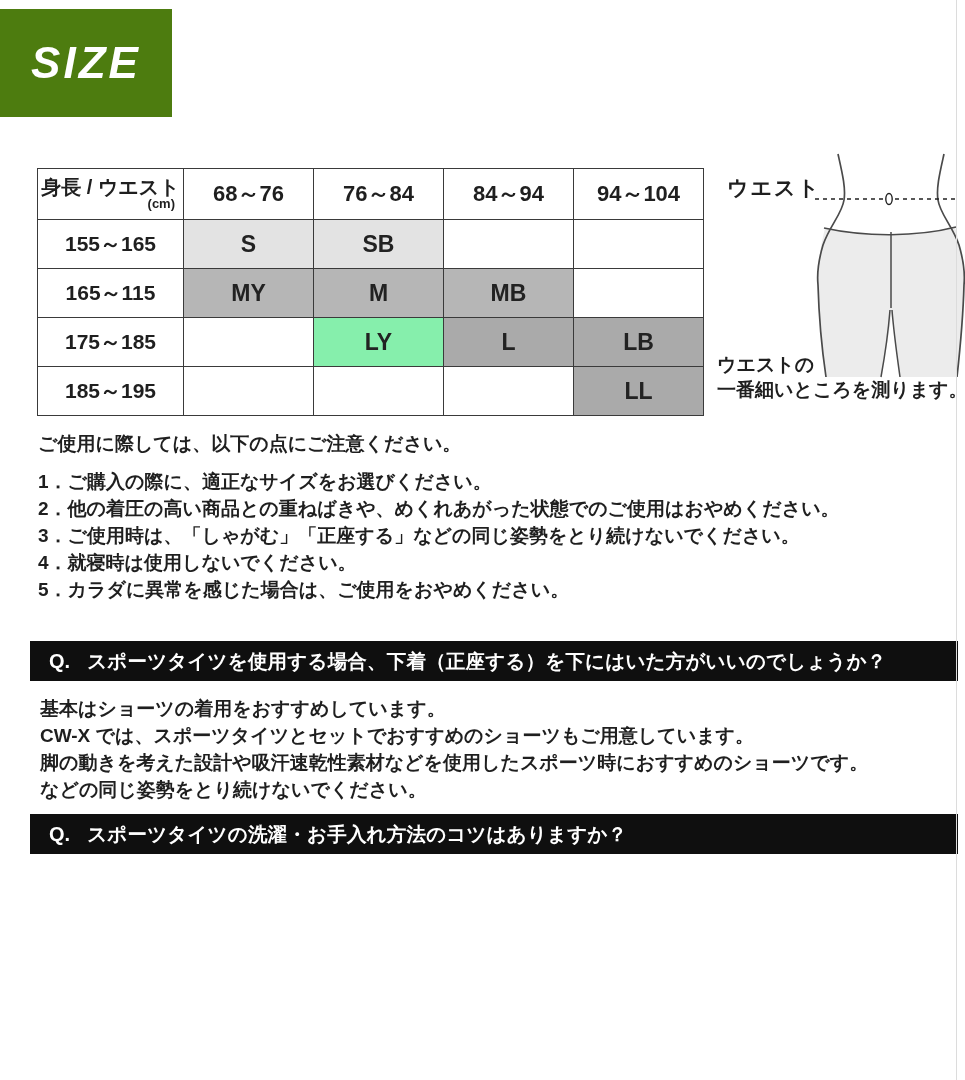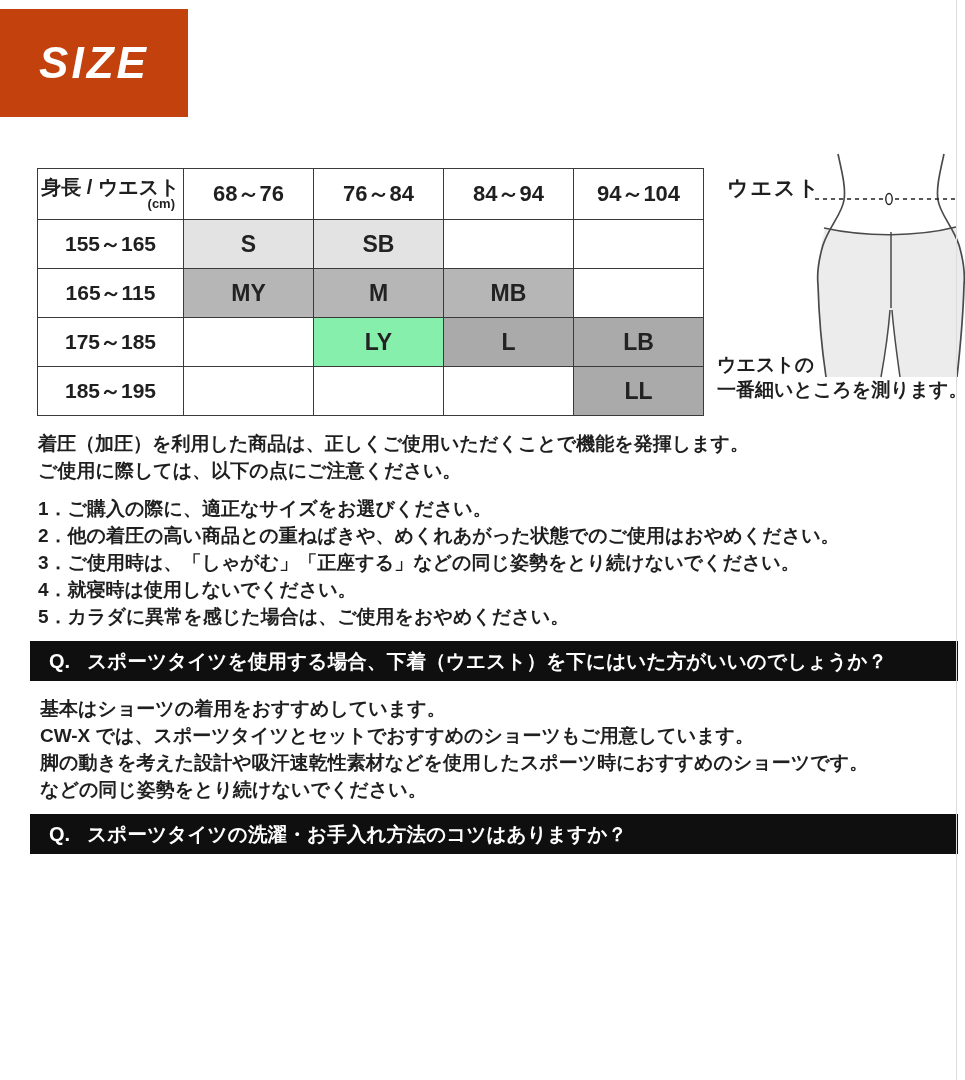--- a/index.html
+++ b/index.html
@@ -4,22 +4,22 @@
 <style>
   html,body{margin:0;padding:0;}
   body{
     width:965px;height:1080px;position:relative;overflow:hidden;
     background:#ffffff;
     font-family:"Liberation Sans","DejaVu Sans",sans-serif;
     font-weight:bold;color:#1f1f1f;
   }
   
   .size-box{
-    position:absolute;left:0;top:9px;width:188px;height:108px;
-    background:#c2410c;display:flex;align-items:center;justify-content:center;
+    position:absolute;left:0;top:9px;width:172px;height:108px;
+    background:#4d7c0f;display:flex;align-items:center;justify-content:center;
   }
   .size-title{
     color:#ffffff;font-style:italic;font-size:44px;font-weight:600;
     letter-spacing:3px;line-height:1;
   }
   
   .size-table-wrap{position:absolute;left:37px;top:168px;}
   table.size-table{border-collapse:collapse;table-layout:fixed;}
   table.size-table th,table.size-table td{
     border:1.5px solid #3a3a3a;text-align:center;vertical-align:middle;
@@ -128,36 +128,35 @@
   </svg>
   <div class="waist-label">ウエスト</div>
   <div class="figure-caption">
     <div>ウエストの</div>
     <div>一番細いところを測ります。</div>
   </div>
 </div>
 
 <div class="usage">
   <div id="usage-intro">
-      <div>着圧（加圧）を利用した商品は、正しくご使用いただくことで機能を発揮します。</div>
       <div>ご使用に際しては、以下の点にご注意ください。</div>
     </div>
   <div class="usage-list" id="usage-list">
       <div>1．ご購入の際に、適正なサイズをお選びください。</div>
       <div>2．他の着圧の高い商品との重ねばきや、めくれあがった状態でのご使用はおやめください。</div>
       <div>3．ご使用時は、「しゃがむ」「正座する」などの同じ姿勢をとり続けないでください。</div>
       <div>4．就寝時は使用しないでください。</div>
       <div>5．カラダに異常を感じた場合は、ご使用をおやめください。</div>
     </div>
 </div>
 
 <div class="faq-container" id="faq-container">
     <div class="faq-bar">
       <span class="q-prefix">Q.</span>
-      <span class="q-text">スポーツタイツを使用する場合、下着（ウエスト）を下にはいた方がいいのでしょうか？</span>
+      <span class="q-text">スポーツタイツを使用する場合、下着（正座する）を下にはいた方がいいのでしょうか？</span>
     </div>
     <div class="faq-answer">
       <div class="answer-line">基本はショーツの着用をおすすめしています。</div>
       <div class="answer-line">CW-X では、スポーツタイツとセットでおすすめのショーツもご用意しています。</div>
       <div class="answer-line">脚の動きを考えた設計や吸汗速乾性素材などを使用したスポーツ時におすすめのショーツです。</div>
       <div class="answer-line">などの同じ姿勢をとり続けないでください。</div>
     </div>
     <div class="faq-bar">
       <span class="q-prefix">Q.</span>
       <span class="q-text">スポーツタイツの洗濯・お手入れ方法のコツはありますか？</span>

